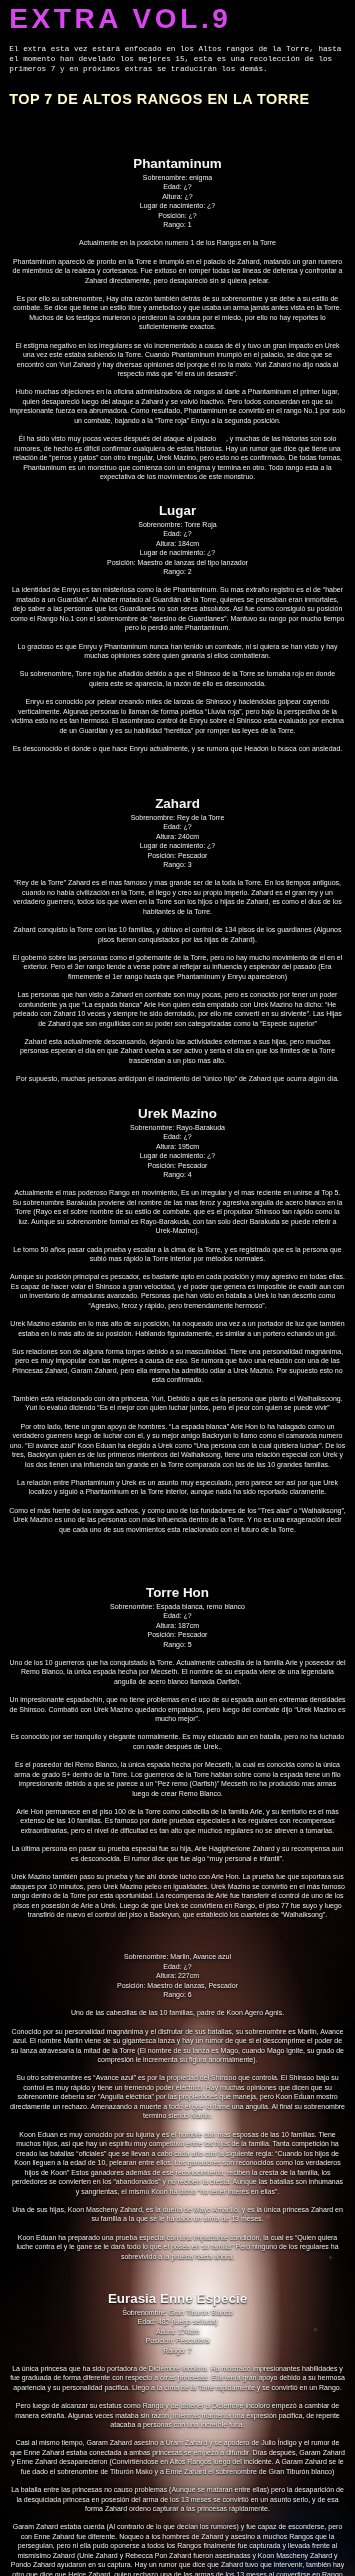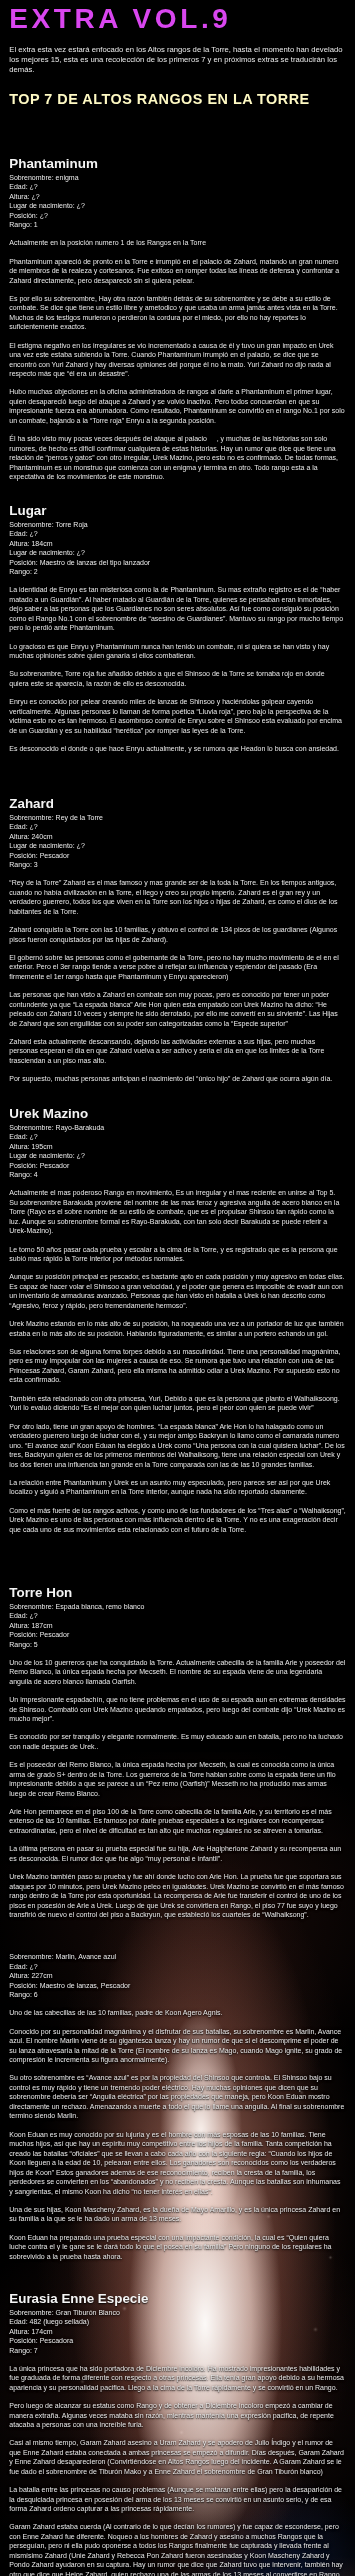--- a/index.html
+++ b/index.html
@@ -25,24 +25,24 @@
     box-shadow:70px 289px 2.1px 0.5px rgba(255,240,235,.55), 49px 335px 2.1px 0.5px rgba(255,236,230,.45),
       301px 340px 2.1px 0.5px rgba(255,240,235,.5), 155px 438px 2.1px 0.5px rgba(255,244,240,.5),
       268px 464px 2.1px 0.5px rgba(255,236,230,.45), 47px 412px 1.5px 0.5px rgba(255,236,230,.4),
       124px 556px 2.1px 0.5px rgba(255,244,240,.55), 315px 577px 2.1px 0.5px rgba(255,236,230,.5),
       82px 629px 2.1px 0.5px rgba(255,236,230,.45), 249px 659px 2.1px 0.5px rgba(255,244,240,.5),
       330px 505px 1.5px 0.5px rgba(255,236,230,.4), 181px 680px 2.1px 0.5px rgba(255,240,235,.5),
       109px 701px 1.5px 0.5px rgba(255,236,230,.4), 308px 721px 2.1px 0.5px rgba(255,236,230,.45);}
   .content{position:relative;z-index:2;}
   .intro{position:absolute;left:9.3px;right:9.3px;top:0;}
   .title{font-size:28px;font-weight:700;letter-spacing:3.6px;line-height:29px;margin:4.1px 0 0;color:#d946ef;}
-  .lead{font-size:7.7px;line-height:9.8px;margin:12.4px 0 0;color:#eaeaea;}
+  .lead{font-size:7.7px;line-height:9.8px;margin:12.4px 0 0;color:#eaeaea;font-family:Liberation Mono, monospace;}
   .lead.second{margin-top:18.5px;}
   .top7{font-size:14.4px;font-weight:700;letter-spacing:0.5px;line-height:15.5px;margin:17.5px 0 0;color:#fef9c3;}
-  .sec{position:absolute;left:9.3px;right:9.3px;}
+  .sec{position:absolute;left:9.3px;right:9.3px;text-align:center;}
   .cname{font-size:13.4px;font-weight:700;line-height:15.5px;margin:0 0 1px;color:#f4f4f4;
          text-shadow:0 0.5px 1.5px rgba(0,0,0,.9);}
   .stat{font-size:7px;line-height:9.5px;color:#ececec;text-shadow:0 0.5px 1.5px rgba(0,0,0,.9),0 0 3.1px rgba(0,0,0,.6);}
   .para{font-size:7px;line-height:9.5px;margin:8.8px 0 0;color:#e9e9e9;
         text-shadow:0 0.5px 1.5px rgba(0,0,0,.92),0 0 3.1px rgba(0,0,0,.65);}
   .stats{margin:0;}
 </style>
 </head>
 <body>
 

